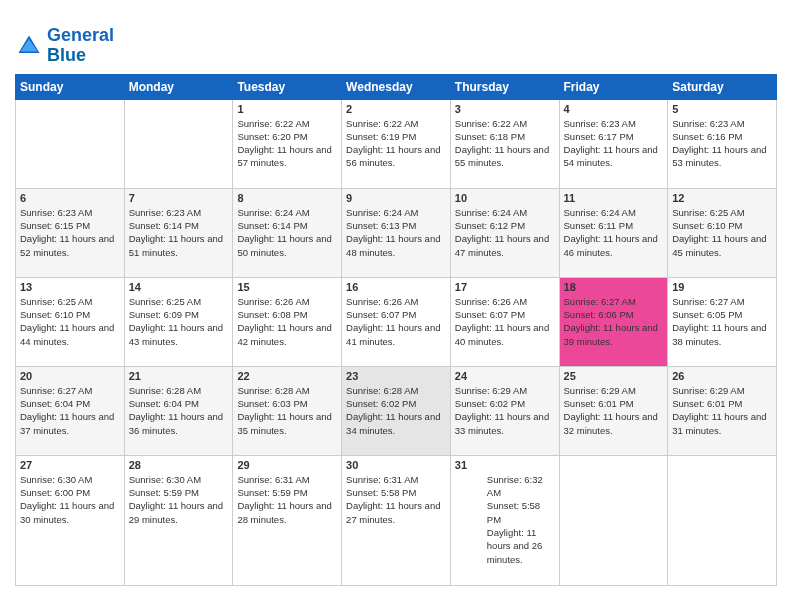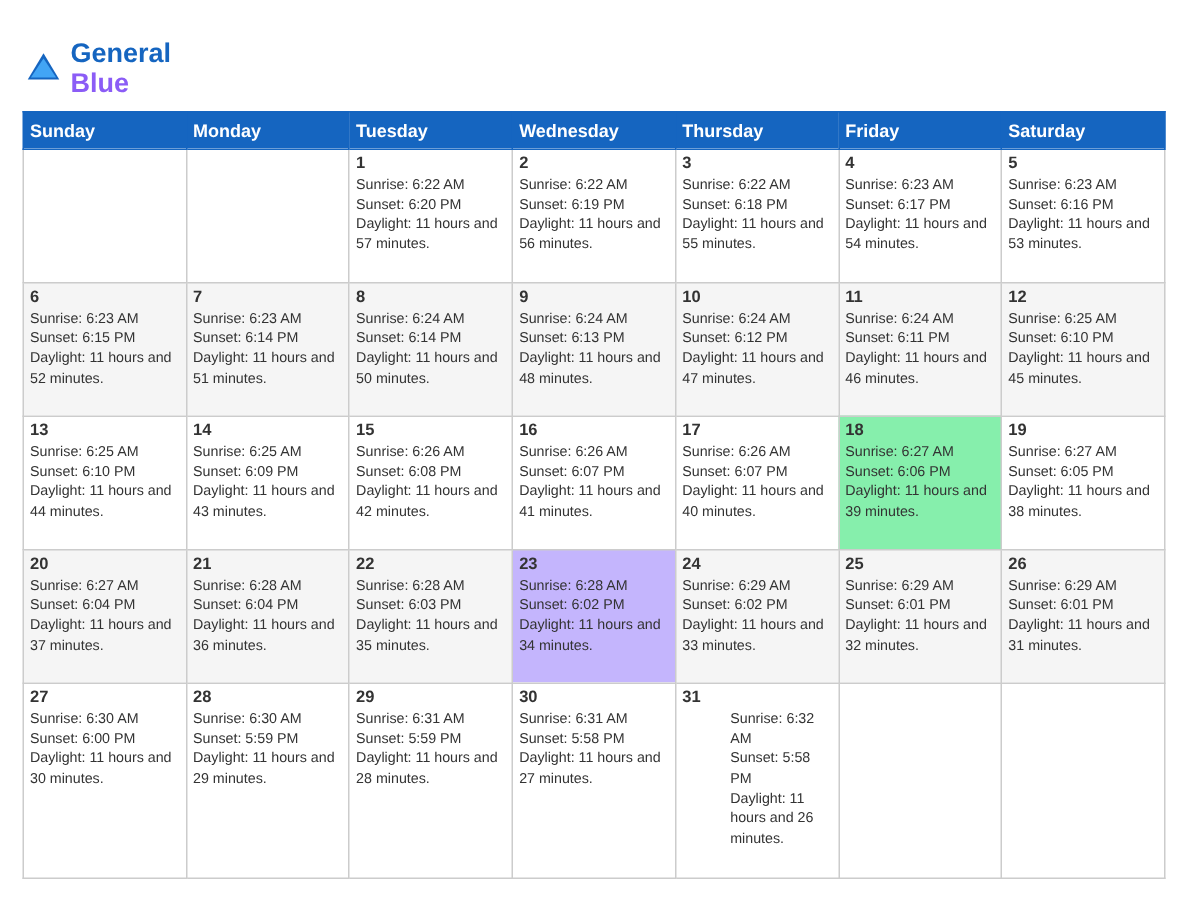--- a/index.html
+++ b/index.html
@@ -101,21 +101,21 @@
 
 <div class="page">
   <div class="header">
     <div class="logo">
       <svg class="logo-icon" viewBox="0 0 40 40">
         <polygon points="20,5 35,30 5,30" fill="#1565C0"></polygon>
         <polygon points="20,10 32,28 8,28" fill="#42A5F5"></polygon>
       </svg>
       <div class="logo-text">
         <div><span>General</span></div>
-        <div style="color:#8b5cf6;">Blue</div>
+        <div style="color:#0369a1;">Blue</div>
       </div>
     </div>
     <div class="title-area">
       <div class="month-title"></div>
       <div class="location"></div>
     </div>
   </div>
 
   <table class="calendar">
     <thead>
@@ -232,21 +232,21 @@
             <div class="day-info" style="white-space: pre-line;">Sunrise: 6:26 AM
 Sunset: 6:07 PM
 Daylight: 11 hours and 41 minutes.</div>
           </td>
           <td style="background: rgb(255, 255, 255); margin-left: 44px;">
             <div class="day-number">17</div>
             <div class="day-info" style="white-space: pre-line;">Sunrise: 6:26 AM
 Sunset: 6:07 PM
 Daylight: 11 hours and 40 minutes.</div>
           </td>
-          <td style="background: #86efac;">
+          <td style="background: #ec4899;">
             <div class="day-number">18</div>
             <div class="day-info" style="white-space: pre-line;">Sunrise: 6:27 AM
 Sunset: 6:06 PM
 Daylight: 11 hours and 39 minutes.</div>
           </td>
           <td style="background: rgb(255, 255, 255);">
             <div class="day-number">19</div>
             <div class="day-info" style="white-space: pre-line;">Sunrise: 6:27 AM
 Sunset: 6:05 PM
 Daylight: 11 hours and 38 minutes.</div>
@@ -264,21 +264,21 @@
             <div class="day-info" style="white-space: pre-line;">Sunrise: 6:28 AM
 Sunset: 6:04 PM
 Daylight: 11 hours and 36 minutes.</div>
           </td>
           <td style="background: rgb(245, 245, 245);">
             <div class="day-number">22</div>
             <div class="day-info" style="white-space: pre-line;">Sunrise: 6:28 AM
 Sunset: 6:03 PM
 Daylight: 11 hours and 35 minutes.</div>
           </td>
-          <td style="background: #c4b5fd; margin-left: 44px;">
+          <td style="background: #e5e5e5; margin-left: 44px;">
             <div class="day-number">23</div>
             <div class="day-info" style="white-space: pre-line;">Sunrise: 6:28 AM
 Sunset: 6:02 PM
 Daylight: 11 hours and 34 minutes.</div>
           </td>
           <td style="background: rgb(245, 245, 245);">
             <div class="day-number">24</div>
             <div class="day-info" style="white-space: pre-line;">Sunrise: 6:29 AM
 Sunset: 6:02 PM
 Daylight: 11 hours and 33 minutes.</div>

